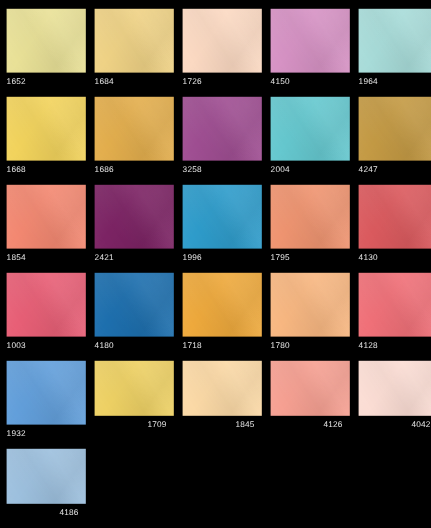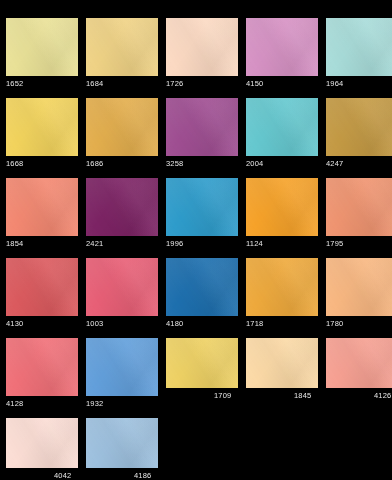--- a/index.html
+++ b/index.html
@@ -14,21 +14,21 @@
     font-family: "Liberation Sans", sans-serif;
     -webkit-font-smoothing: antialiased;
   }
 
   #palette-grid {
     position: relative;
     width: 392px;
     height: 480px;
     background: #000000;
     box-sizing: border-box;
-    padding: 18px 0 0 6px;
+    padding: 8px 0 0 6px;
     display: grid;
     grid-template-columns: repeat(5, 72px);
     grid-auto-rows: 80px;
     column-gap: 8px;
     row-gap: 0px;
   }
 
   .swatch-cell {
     position: relative;
     width: 72px;
@@ -134,24 +134,20 @@
     </div>
     <div class="swatch-cell">
       <div class="swatch-chip" style="background: rgb(124, 35, 100);"></div>
       <div class="swatch-label">2421</div>
     </div>
     <div class="swatch-cell">
       <div class="swatch-chip" style="background: rgb(46, 156, 203);"></div>
       <div class="swatch-label">1996</div>
     </div>
     <div class="swatch-cell">
-      <div class="swatch-chip" style="background: rgb(246, 162, 41);"></div>
-      <div class="swatch-label">1124</div>
-    </div>
-    <div class="swatch-cell">
       <div class="swatch-chip" style="background: rgb(239, 148, 112);"></div>
       <div class="swatch-label">1795</div>
     </div>
     <div class="swatch-cell">
       <div class="swatch-chip" style="background: rgb(219, 90, 94);"></div>
       <div class="swatch-label">4130</div>
     </div>
     <div class="swatch-cell">
       <div class="swatch-chip" style="background: rgb(232, 95, 118);"></div>
       <div class="swatch-label">1003</div>

